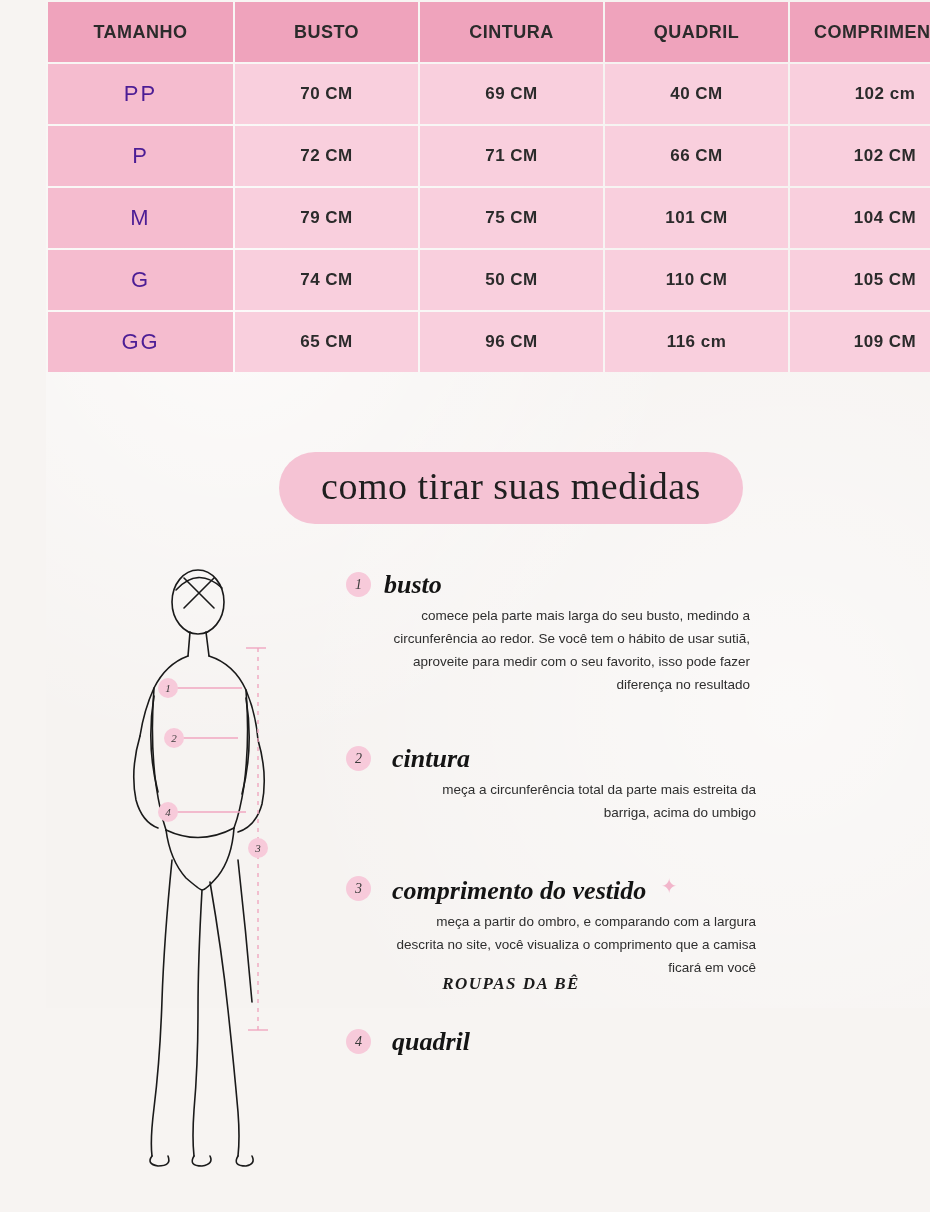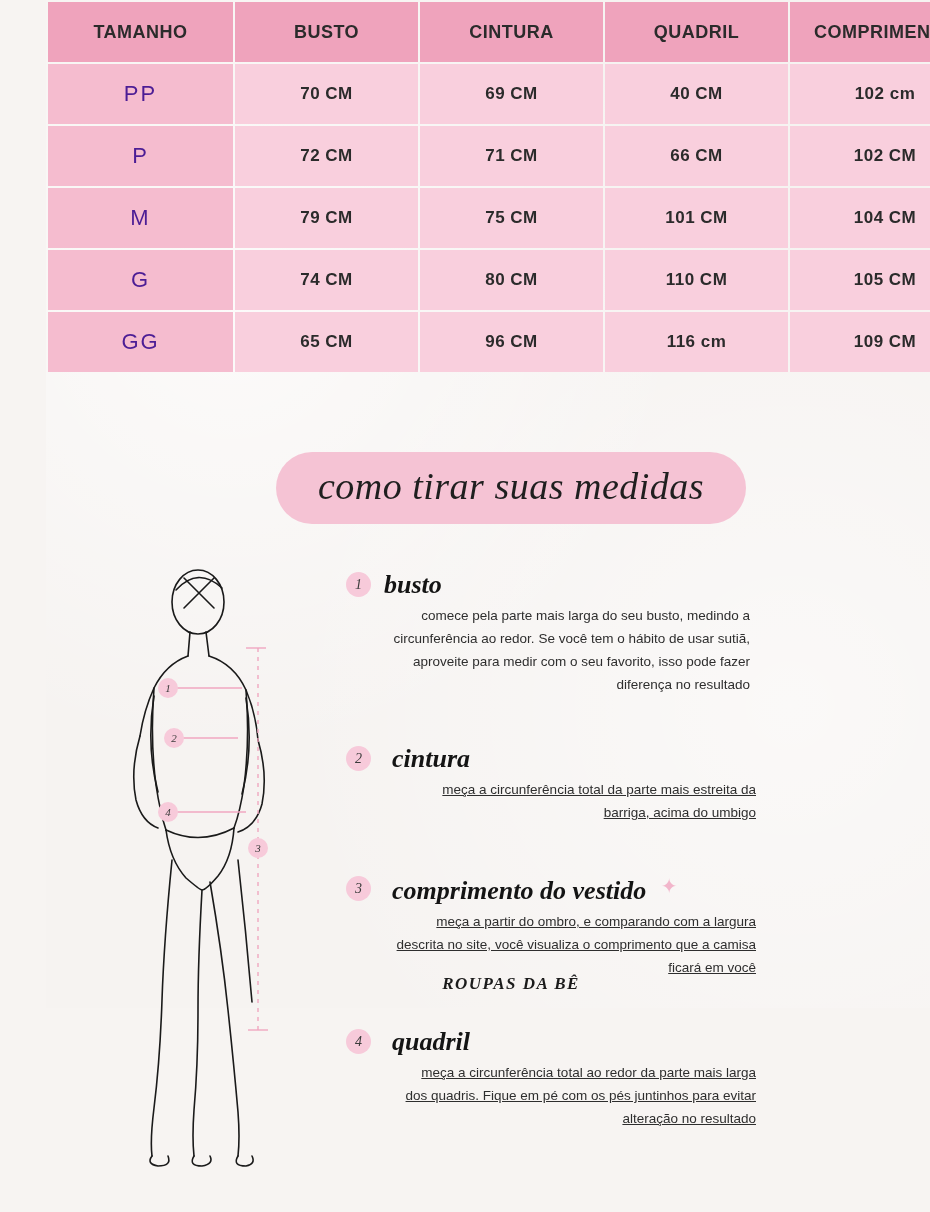--- a/index.html
+++ b/index.html
@@ -66,21 +66,20 @@
   .heading-wrap {
     text-align: center;
     margin-top: 78px;
   }
   .heading-pill {
     display: inline-block;
     background: #f5c3d4;
     border-radius: 40px;
     padding: 12px 42px 16px;
     font-family: "Liberation Serif", serif;
-    font-style: italic;
     font-size: 38px;
     color: #1f1f1f;
     letter-spacing: 0.5px;
   }
 
   
   .content {
     position: relative;
     margin-top: 36px;
     height: 620px;
@@ -134,21 +133,20 @@
     font-size: 13.5px;
     line-height: 23px;
     color: #2e2e2e;
     max-width: 360px;
     margin: 0;
     padding-left: 6px;
     text-align: right;
   }
   .step-text.pad {
     padding-left: 12px;
-    text-decoration: underline;
   }
   .sparkle {
     display: inline-block;
     margin-left: 10px;
     color: #f2b6cb;
     font-size: 20px;
     vertical-align: 6px;
   }
 
   
@@ -214,21 +212,21 @@
       <tr>
         <td class="size-label">M</td>
         <td>79 CM</td>
         <td>75 CM</td>
         <td>101 CM</td>
         <td>104 CM</td>
       </tr>
       <tr>
         <td class="size-label">G</td>
         <td>74 CM</td>
-        <td>80 CM</td>
+        <td>50 CM</td>
         <td>110 CM</td>
         <td>105 CM</td>
       </tr>
       <tr>
         <td class="size-label">GG</td>
         <td>65 CM</td>
         <td>96 CM</td>
         <td>116 cm</td>
         <td>109 CM</td>
       </tr>
@@ -313,21 +311,20 @@
       <div class="step s3">
         <span class="step-num">3</span>
         <h3 class="step-title indent">comprimento do vestido</h3>
         <span class="sparkle">✦</span>
         <p class="step-text pad">meça a partir do ombro, e comparando com a largura descrita no site, você visualiza o comprimento que a camisa ficará em você</p>
       </div>
 
       <div class="step s4">
         <span class="step-num">4</span>
         <h3 class="step-title indent">quadril</h3>
-        <p class="step-text pad">meça a circunferência total ao redor da parte mais larga dos quadris. Fique em pé com os pés juntinhos para evitar alteração no resultado</p>
       </div>
 
     </div>
   </div>
 
   <div class="footer">
     <span class="brand">ROUPAS DA BÊ</span>
   </div>
 
 </div>

